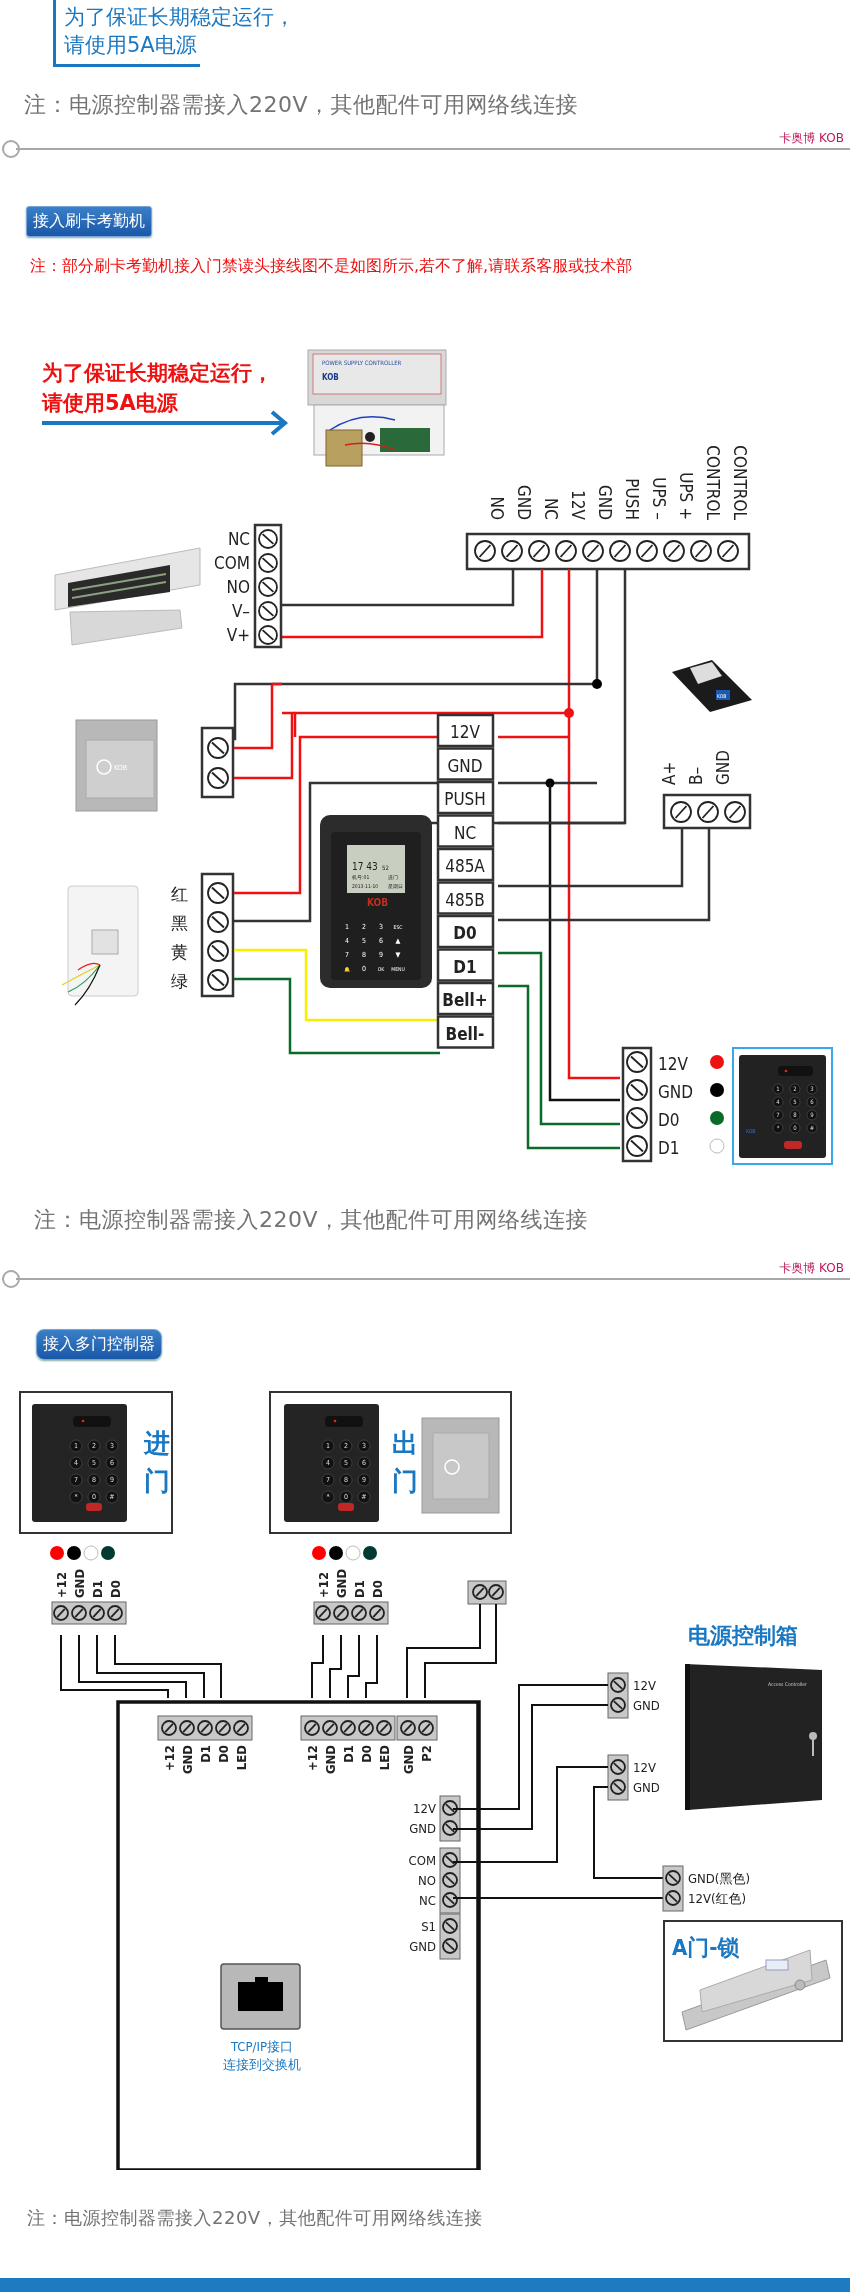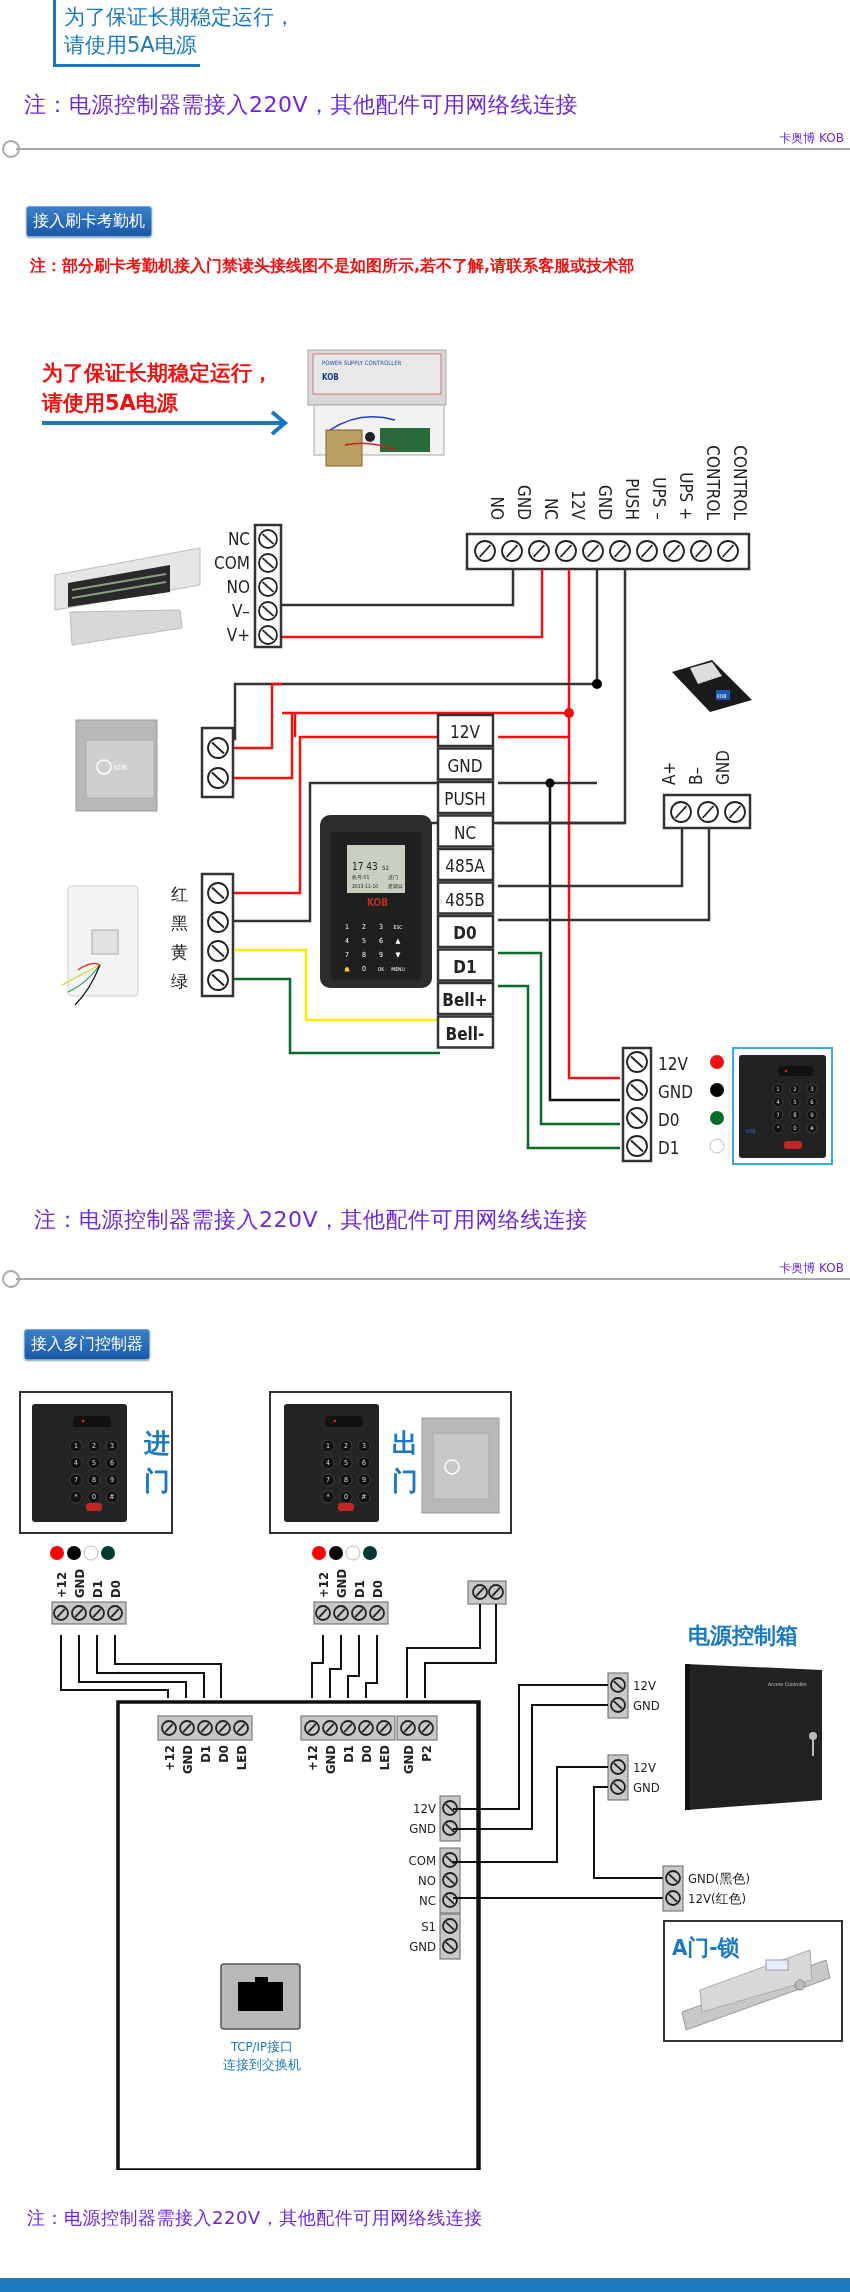--- a/index.html
+++ b/index.html
@@ -1,28 +1,28 @@
 <!DOCTYPE html>
 <html><head>
 <meta charset="utf-8">
 <style>
   html, body { margin: 0; padding: 0; background: #ffffff; }
   body { width: 850px; height: 2292px; position: relative; overflow: hidden;
          font-family: "DejaVu Sans", "Liberation Sans", sans-serif; }
   .abs { position: absolute; }
-  .blue-note { color: #6d28d9; font-size: 22px; white-space: nowrap; letter-spacing: 0.5px; }
-  .red-note { color: #ee1111; font-size: 16px; white-space: nowrap; font-weight: bold; }
+  .blue-note { color: #737373; font-size: 22px; white-space: nowrap; letter-spacing: 0.5px; }
+  .red-note { color: #ee1111; font-size: 16px; white-space: nowrap; font-weight: normal; }
   .red-big { color: #ee1111; font-size: 21px; line-height: 30px; font-weight: bold; }
   .blue-box-text { color: #1a78c2; font-size: 21px; line-height: 30px; }
   .sec-btn { background: linear-gradient(#3a7fc8, #1a58a8); color: #fff; font-size: 16px;
              border: 1px solid #7aa6d6; border-radius: 3px; padding: 4px 6px;
              box-shadow: 0 1px 2px #8aa; white-space: nowrap; }
   .divider-line { height: 2px; background: #a8a8a8; }
   .divider-circle { width: 14px; height: 14px; border: 2px solid #a8a8a8; border-radius: 50%; background: #fff; }
-  .brand { color: #6d28d9; font-size: 12px; }
+  .brand { color: #be185d; font-size: 12px; }
   svg text { font-family: "DejaVu Sans Condensed", "DejaVu Sans", "Liberation Sans", sans-serif; }
   .term-label { font-size: 17px; fill: #222; }
   .term-small { font-size: 13px; fill: #222; }
   .footer-bar { background: #1e7bc2; height: 14px; }
 </style>
 </head>
 <body>
 
 <div class="abs" style="left:53px; top:-4px; width:144px; height:68px; border-left:3px solid #1a78c2; border-bottom:3px solid #1a78c2;"></div>
 <div class="abs blue-box-text" style="left:64px; top:2px;">为了保证长期稳定运行，</div>
@@ -429,21 +429,21 @@
         </g>
       </g>
   </g>
 </svg>
 
 <div class="abs blue-note" style="left:34px; top:1205px;">注：电源控制器需接入220V，其他配件可用网络线连接</div>
 <div class="abs divider-circle" style="left:2px; top:1270px;"></div>
 <div class="abs divider-line" style="left:16px; top:1278px; width:834px;"></div>
 <div class="abs brand" style="right:6px; top:1260px;">卡奥博 KOB</div>
 
-<div class="abs sec-btn" style="left:24px; top:1329px;">接入多门控制器</div>
+<div class="abs sec-btn" style="left:36px; top:1329px;border-radius:8px;">接入多门控制器</div>
 
 <svg class="abs" style="left:0; top:1370px;" width="850" height="800" viewBox="0 1370 850 800">
 
   <rect x="20" y="1392" width="152" height="141" fill="#fff" stroke="#333" stroke-width="2"></rect>
   <g>
     <rect x="32" y="1404" width="95" height="118" rx="3" fill="#242424"></rect>
     <rect x="73" y="1416" width="38" height="11" rx="4" fill="#111"></rect>
     <circle cx="83" cy="1421" r="1.3" fill="#e22"></circle>
     <rect x="86" y="1503" width="16" height="8" rx="3" fill="#c02828"></rect>
     <g id="entry-keys">

